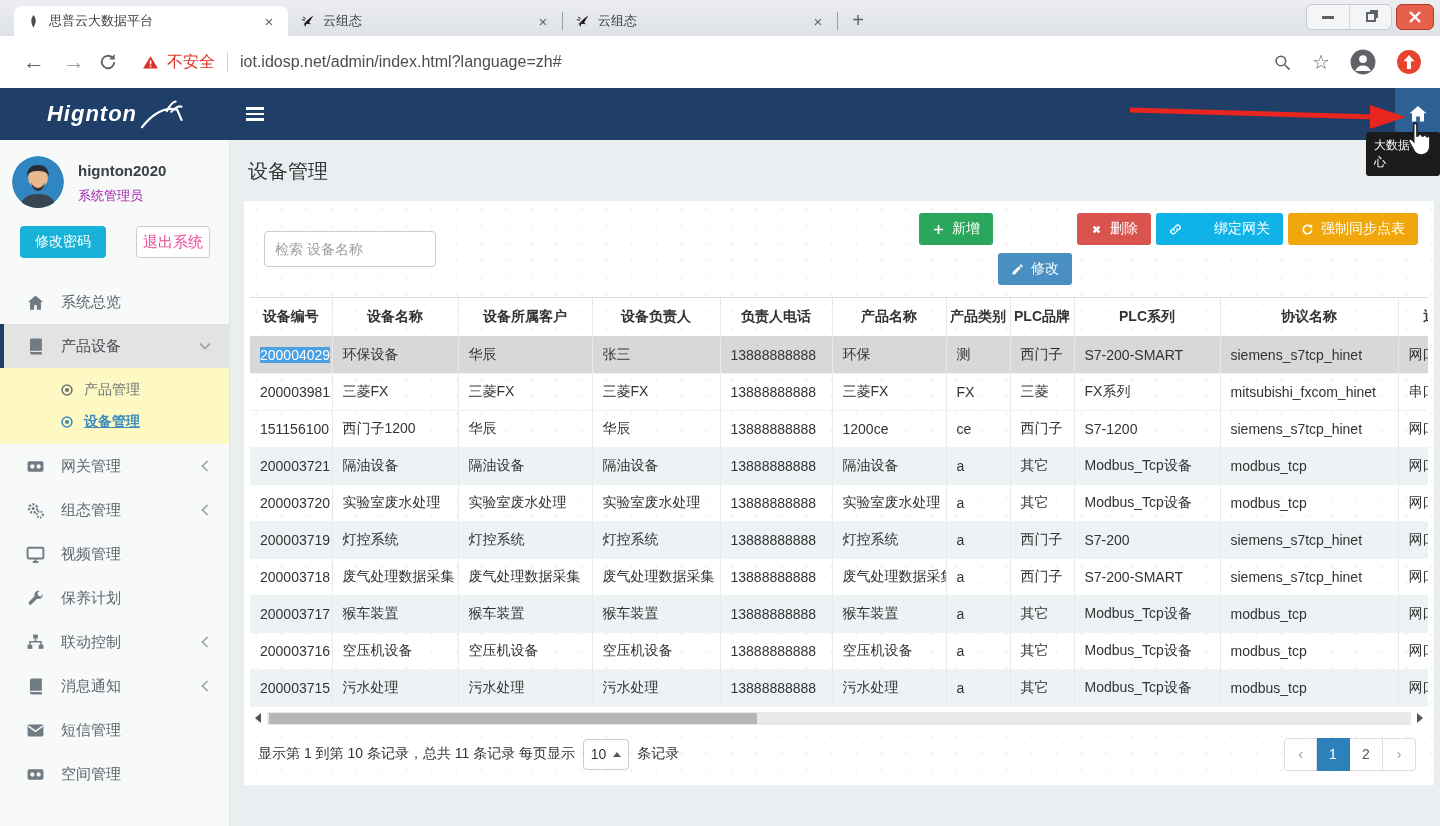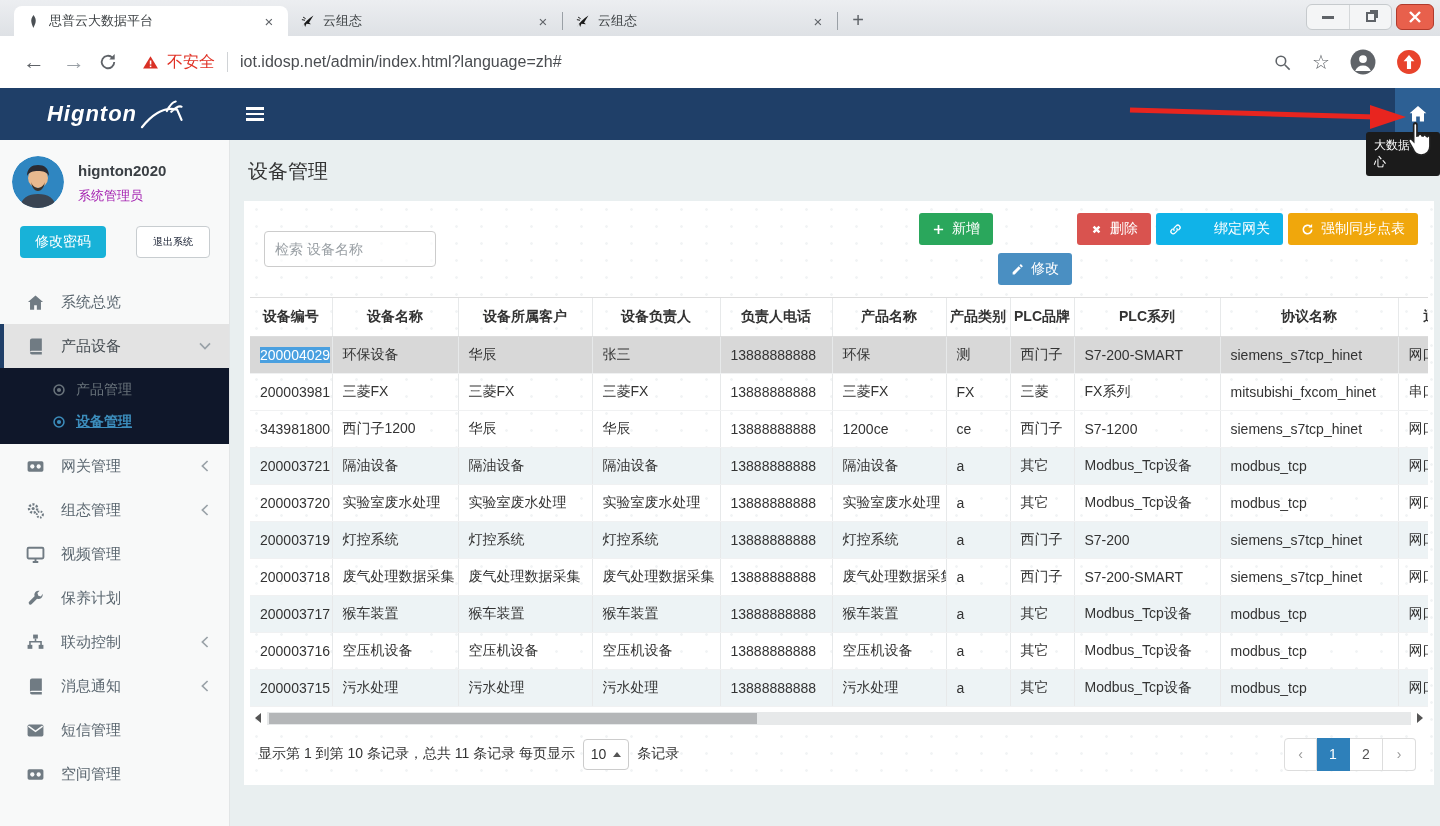--- a/index.html
+++ b/index.html
@@ -54,30 +54,30 @@
   .sidebar { width:230px; background:#f8f9f9; border-right:1px solid #e2e5e6; overflow:hidden; }
   .content { flex:1; background:#e9eff0; padding:12px 0 0 14px; overflow:hidden; }
 
   
   .user-panel { display:flex; gap:14px; padding:16px 12px 6px 12px; align-items:flex-start; }
   .avatar { width:52px; height:52px; border-radius:50%; overflow:hidden; flex:none; }
   .user-name { font-size:15px; font-weight:bold; color:#3a3f44; margin-top:6px; }
   .user-role { font-size:13px; color:#a21caf; margin-top:8px; }
   .user-buttons { display:flex; padding:12px 12px 14px 20px; gap:30px; }
   .btn-pwd { width:86px; height:32px; background:#18b2d8; color:#fff; border:none; border-radius:4px; font-size:14px; }
-  .btn-logout { width:74px; height:32px; background:#fff; color:#0f172a; border:1px solid #c8cdd0; border-radius:4px; font-size:10px; }
+  .btn-logout { width:74px; height:32px; background:#fff; color:#ec4899; border:1px solid #c8cdd0; border-radius:4px; font-size:15px; }
   .menu { margin-top:8px; }
   .menu-item { height:44px; display:flex; align-items:center; padding:0 20px 0 26px; color:#5b6770; font-size:15px; }
   .menu-item .mi { width:19px; height:19px; margin-right:16px; color:#707b83; }
   .menu-item .mi svg { width:19px; height:19px; }
   .menu-item.active { background:#e3e3e3; border-left:4px solid #1f3f68; padding-left:22px; color:#454c52; }
   .chev { margin-left:auto; color:#9aa2a8; }
   .chev svg { width:8px; height:12px; }
   .chev.down svg { transform:rotate(-90deg); }
-  .submenu { background:#0f172a; padding:6px 8px; }
+  .submenu { background:#fef9c3; padding:6px 16px; }
   .sub-item { height:32px; display:flex; align-items:center; padding-left:44px; font-size:14px; color:#6a747c; }
   .sub-item .dot { width:14px; height:14px; margin-right:10px; color:#6a747c; }
   .sub-item .dot svg { width:14px; height:14px; }
   .sub-item.active { color:#3c8dbc; font-weight:bold; }
   .sub-item.active .lbl { text-decoration:underline; }
   .sub-item.active .dot { color:#3c8dbc; }
 
   
   .page-title { font-size:20px; color:#333; margin:6px 0 16px 4px; font-weight:normal; }
   .card { background:#fff; margin-right:6px; padding:8px 6px 14px 6px; position:relative;
@@ -508,21 +508,21 @@
                 <td>三菱FX</td>
                 <td>13888888888</td>
                 <td>三菱FX</td>
                 <td>FX</td>
                 <td>三菱</td>
                 <td>FX系列</td>
                 <td>mitsubishi_fxcom_hinet</td>
                 <td>串口</td>
               </tr>
               <tr>
-                <td>343981800</td>
+                <td>151156100</td>
                 <td>西门子1200</td>
                 <td>华辰</td>
                 <td>华辰</td>
                 <td>13888888888</td>
                 <td>1200ce</td>
                 <td>ce</td>
                 <td>西门子</td>
                 <td>S7-1200</td>
                 <td>siemens_s7tcp_hinet</td>
                 <td>网口</td>

